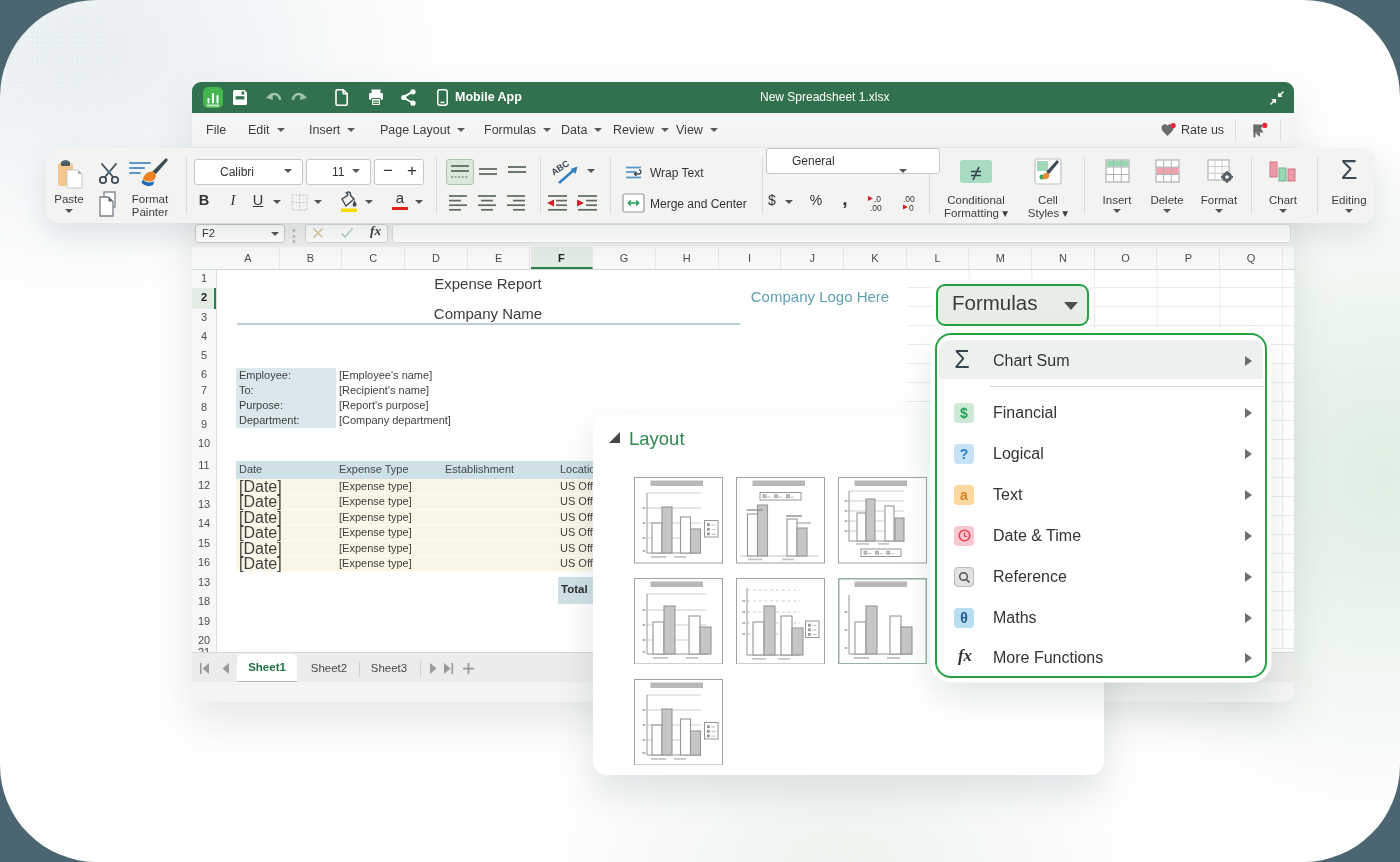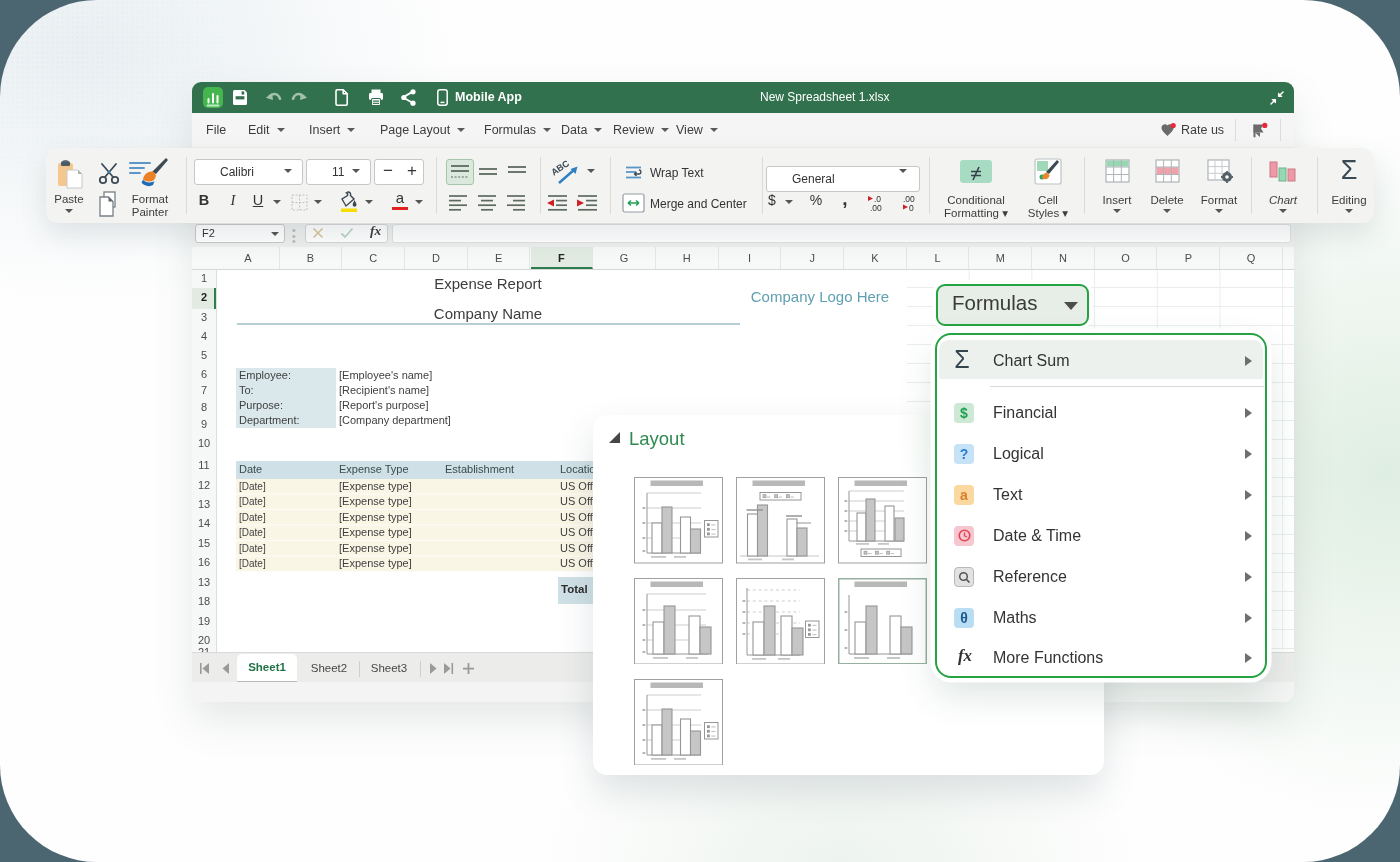--- a/index.html
+++ b/index.html
@@ -218,21 +218,21 @@
     <div class="abs" style="left:19px;top:98px;width:100px;height:60px;background:#dae8eb;"></div>
     <div class="abs" style="left:22px;top:98px;font-size:11px;line-height:15px;color:#3f3f3f;">Employee:<br>To:<br>Purpose:<br>Department:</div>
     <div class="abs" style="left:122px;top:98px;font-size:11px;line-height:15px;color:#3f3f3f;">[Employee's name]<br>[Recipient's name]<br>[Report's purpose]<br>[Company department]</div>
     <div class="abs" style="left:19px;top:191px;width:676px;height:17.5px;background:#cfe1e6;"></div>
     <div class="abs" style="left:22px;top:193px;font-size:11px;color:#3c4a4e;">Date</div>
     <div class="abs" style="left:122px;top:193px;font-size:11px;color:#3c4a4e;">Expense Type</div>
     <div class="abs" style="left:228px;top:193px;font-size:11px;color:#3c4a4e;">Establishment</div>
     <div class="abs" style="left:343px;top:193px;font-size:11px;color:#3c4a4e;">Location</div>
     <div class="abs" style="left:19px;top:208.5px;width:676px;height:93px;background:#faf6e6;"></div>
     <div class="abs" style="left:19px;top:208.5px;width:676px;height:93px;background-image:linear-gradient(to bottom,transparent calc(100% - 1px),rgba(255,255,255,.8) calc(100% - 1px));background-size:100% 15.5px;"></div>
-    <div class="abs" style="left:22px;top:208.5px;font-size:10px;line-height:15.5px;color:#3f3f3f;">[Date]<br>[Date]<br>[Date]<br>[Date]<br>[Date]<br>[Date]</div>
+    <div class="abs" style="left:22px;top:208.5px;font-size:16px;line-height:15.5px;color:#3f3f3f;">[Date]<br>[Date]<br>[Date]<br>[Date]<br>[Date]<br>[Date]</div>
     <div class="abs" style="left:122px;top:208.5px;font-size:11px;line-height:15.5px;color:#3f3f3f;">[Expense type]<br>[Expense type]<br>[Expense type]<br>[Expense type]<br>[Expense type]<br>[Expense type]</div>
     <div class="abs" style="left:343px;top:208.5px;font-size:11px;line-height:15.5px;color:#3f3f3f;">US Office<br>US Office<br>US Office<br>US Office<br>US Office<br>US Office</div>
     <div class="abs" style="left:341px;top:307px;width:120px;height:27px;background:#cfe1e6;"></div>
     <div class="abs" style="left:344px;top:313px;font-size:11.5px;font-weight:bold;color:#2d2d2d;">Total</div>
   </div>
   <div id="tabbar">
     <svg class="abs" style="left:8px;top:10px" width="34" height="11" viewBox="0 0 34 11" fill="#9a9a9a">
       <rect x="0" y="0" width="1.6" height="11"></rect>
       <path d="M9 0 L9 11 L2.5 5.5 Z"></path>
       <path d="M30 0 L30 11 L23.5 5.5 Z" transform="translate(-1,0)"></path>
@@ -394,21 +394,21 @@
     <path d="M17 8 C19.5 8 19.5 12 17 12 L13 12 M14.5 10 L12.5 12 L14.5 14" fill="none" stroke="rgb(60,74,84)" stroke-width="1.3"></path>
     <line x1="4" y1="15.5" x2="19" y2="15.5" stroke="rgb(90,150,200)" stroke-width="1.8"></line>
   </svg>
   <div class="abs" style="left:604px;top:18px;font-size:12px;color:#333;">Wrap Text</div>
   <svg class="abs" style="left:576px;top:45px" width="23" height="20" viewBox="0 0 23 20">
     <rect x="1" y="1" width="21" height="18" rx="2" fill="#fff" stroke="rgb(150,158,164)" stroke-width="1.2"></rect>
     <path d="M6 10 L17 10 M6 10 L9 7.5 M6 10 L9 12.5 M17 10 L14 7.5 M17 10 L14 12.5" stroke="rgb(33,160,83)" stroke-width="1.5" fill="none"></path>
   </svg>
   <div class="abs" style="left:604px;top:48.5px;font-size:12px;color:#333;">Merge and Center</div>
 
-  <div class="rcombo" style="left:720px;top:18px;width:154px;">General</div>
+  <div class="rcombo" style="left:720px;top:0;width:174px;">General</div>
   <div class="rcaret" style="left:853px;top:21px;"></div>
   <div class="abs" style="left:719px;top:44px;width:14px;text-align:center;font-size:14px;color:#333;">$</div>
   <div class="rcaret" style="left:739px;top:52px;"></div>
   <div class="abs" style="left:761px;top:44px;width:18px;text-align:center;font-size:14px;color:#333;">%</div>
   <div class="abs" style="left:791px;top:40px;width:16px;text-align:center;font-size:19px;font-weight:bold;color:#333;">,</div>
   <svg class="abs" style="left:820px;top:45px" width="28" height="18" viewBox="0 0 28 18">
     <path d="M2 3 L7 5.5 L2 8 Z" fill="rgb(206,31,38)"></path>
     <text x="8" y="9" font-size="8.5" fill="#333">.0</text>
     <text x="4" y="17.5" font-size="8.5" fill="#333">.00</text>
   </svg>
@@ -477,21 +477,21 @@
     </g>
   </svg>
   <div class="rlabel" style="left:1147px;top:46px;width:52px;">Format</div>
   <div class="rcaret" style="left:1169px;top:61px;"></div>
 
   <svg class="abs" style="left:1222px;top:12px" width="30" height="24" viewBox="0 0 30 24">
     <rect x="2" y="2" width="7" height="15" fill="rgb(238,154,166)" stroke="rgb(205,120,132)" stroke-width="1"></rect>
     <rect x="11" y="8" width="7" height="13" fill="rgb(150,216,178)" stroke="rgb(110,180,144)" stroke-width="1"></rect>
     <rect x="20" y="9" width="7" height="12" fill="rgb(238,154,166)" stroke="rgb(205,120,132)" stroke-width="1"></rect>
   </svg>
-  <div class="rlabel" style="left:1211px;top:46px;width:52px;font-style:italic;">Chart</div>
+  <div class="rlabel" style="left:1211px;top:46px;width:52px;">Chart</div>
   <div class="rcaret" style="left:1233px;top:61px;"></div>
 
   <div class="abs" style="left:1289px;top:7px;width:28px;text-align:center;font-size:27px;color:rgb(58,74,84);">Σ</div>
   <div class="rlabel" style="left:1277px;top:46px;width:52px;">Editing</div>
   <div class="rcaret" style="left:1299px;top:61px;"></div>
 </div>
 <div id="layoutpanel">
 <svg class="abs" style="left:15px;top:17px" width="13" height="12" viewBox="0 0 13 12">
       <path d="M12 0 L12 11 L1 11 Z" fill="rgb(70,70,70)"></path>
     </svg>

